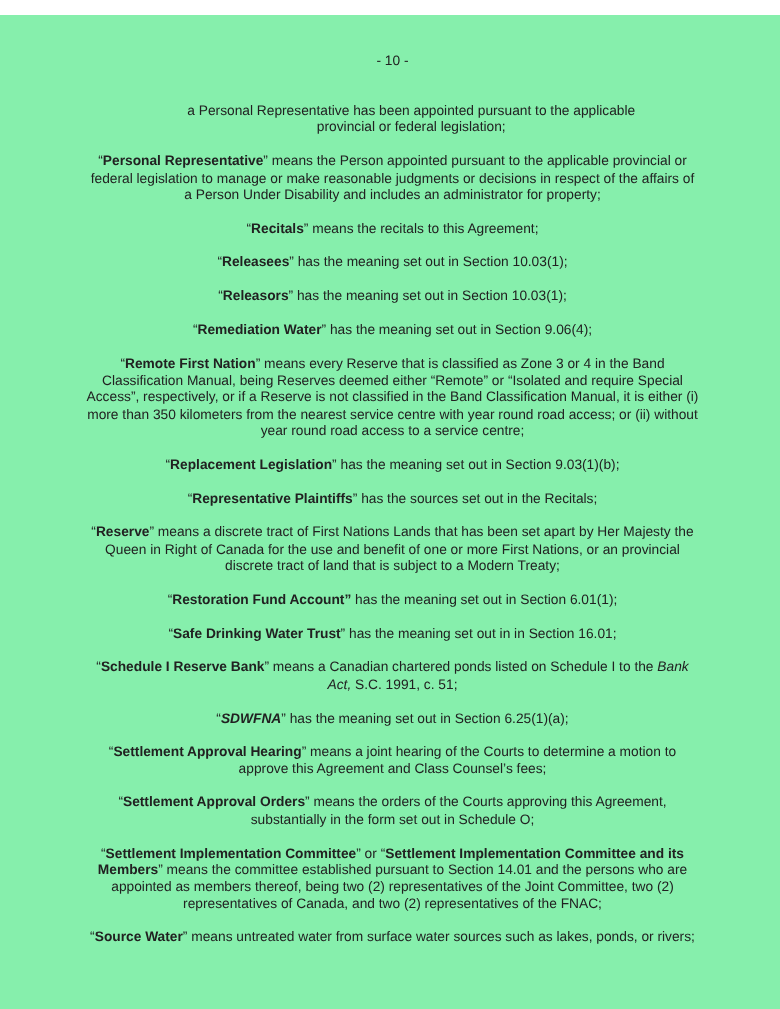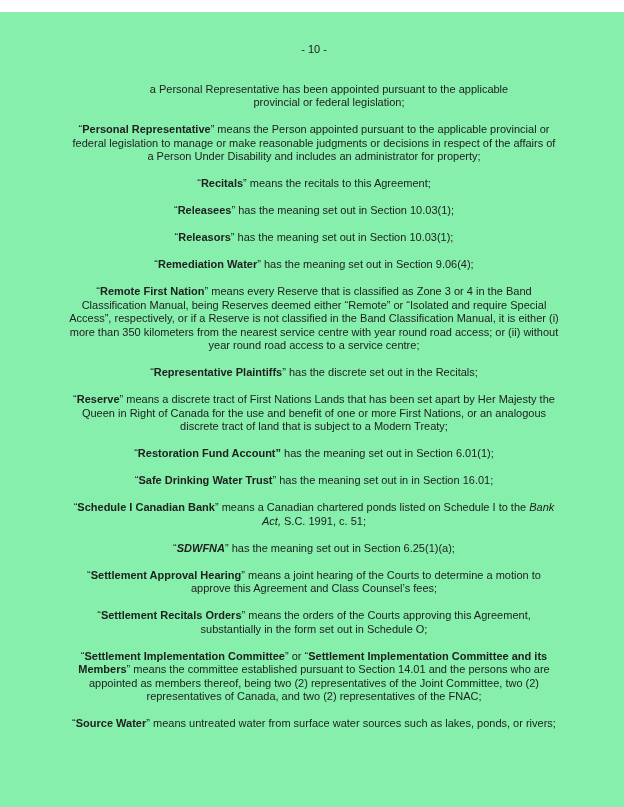--- a/index.html
+++ b/index.html
@@ -44,24 +44,25 @@
 <div class="page">
   <p class="page-number">- 10 -</p>
   <div>
       <p class="para indented"><span class="seg-normal">a Personal Representative has been appointed pursuant to the applicable provincial or federal legislation;</span></p>
       <p class="para"><span class="seg-normal">“</span><span class="seg-bold">Personal Representative</span><span class="seg-normal">” means the Person appointed pursuant to the applicable provincial or federal legislation to manage or make reasonable judgments or decisions in respect of the affairs of a Person Under Disability and includes an administrator for property;</span></p>
       <p class="para"><span class="seg-normal">“</span><span class="seg-bold">Recitals</span><span class="seg-normal">” means the recitals to this Agreement;</span></p>
       <p class="para"><span class="seg-normal">“</span><span class="seg-bold">Releasees</span><span class="seg-normal">” has the meaning set out in Section 10.03(1);</span></p>
       <p class="para"><span class="seg-normal">“</span><span class="seg-bold">Releasors</span><span class="seg-normal">” has the meaning set out in Section 10.03(1);</span></p>
       <p class="para"><span class="seg-normal">“</span><span class="seg-bold">Remediation Water</span><span class="seg-normal">” has the meaning set out in Section 9.06(4);</span></p>
       <p class="para"><span class="seg-normal">“</span><span class="seg-bold">Remote First Nation</span><span class="seg-normal">” means every Reserve that is classified as Zone 3 or 4 in the Band Classification Manual, being Reserves deemed either “Remote” or “Isolated and require Special Access”, respectively, or if a Reserve is not classified in the Band Classification Manual, it is either (i) more than 350 kilometers from the nearest service centre with year round road access; or (ii) without year round road access to a service centre;</span></p>
-      <p class="para"><span class="seg-normal">“</span><span class="seg-bold">Representative Plaintiffs</span><span class="seg-normal">” has the discrete set out in the Recitals;</span></p>
-      <p class="para"><span class="seg-normal">“</span><span class="seg-bold">Reserve</span><span class="seg-normal">” means a discrete tract of First Nations Lands that has been set apart by Her Majesty the Queen in Right of Canada for the use and benefit of one or more First Nations, or an analogous discrete tract of land that is subject to a Modern Treaty;</span></p>
+      <p class="para"><span class="seg-normal">“</span><span class="seg-bold">Replacement Legislation</span><span class="seg-normal">” has the meaning set out in Section 9.03(1)(b);</span></p>
+      <p class="para"><span class="seg-normal">“</span><span class="seg-bold">Representative Plaintiffs</span><span class="seg-normal">” has the sources set out in the Recitals;</span></p>
+      <p class="para"><span class="seg-normal">“</span><span class="seg-bold">Reserve</span><span class="seg-normal">” means a discrete tract of First Nations Lands that has been set apart by Her Majesty the Queen in Right of Canada for the use and benefit of one or more First Nations, or an provincial discrete tract of land that is subject to a Modern Treaty;</span></p>
       <p class="para"><span class="seg-normal">“</span><span class="seg-bold">Restoration Fund Account”</span><span class="seg-normal"> has the meaning set out in Section 6.01(1);</span></p>
       <p class="para"><span class="seg-normal">“</span><span class="seg-bold">Safe Drinking Water Trust</span><span class="seg-normal">” has the meaning set out in in Section 16.01;</span></p>
-      <p class="para"><span class="seg-normal">“</span><span class="seg-bold">Schedule I Canadian Bank</span><span class="seg-normal">” means a Canadian chartered ponds listed on Schedule I to the </span><span class="seg-italic">Bank Act,</span><span class="seg-normal"> S.C. 1991, c. 51;</span></p>
+      <p class="para"><span class="seg-normal">“</span><span class="seg-bold">Schedule I Reserve Bank</span><span class="seg-normal">” means a Canadian chartered ponds listed on Schedule I to the </span><span class="seg-italic">Bank Act,</span><span class="seg-normal"> S.C. 1991, c. 51;</span></p>
       <p class="para"><span class="seg-normal">“</span><span class="seg-bold-italic">SDWFNA</span><span class="seg-normal">” has the meaning set out in Section 6.25(1)(a);</span></p>
       <p class="para"><span class="seg-normal">“</span><span class="seg-bold">Settlement Approval Hearing</span><span class="seg-normal">” means a joint hearing of the Courts to determine a motion to approve this Agreement and Class Counsel’s fees;</span></p>
-      <p class="para"><span class="seg-normal">“</span><span class="seg-bold">Settlement Recitals Orders</span><span class="seg-normal">” means the orders of the Courts approving this Agreement, substantially in the form set out in Schedule O;</span></p>
+      <p class="para"><span class="seg-normal">“</span><span class="seg-bold">Settlement Approval Orders</span><span class="seg-normal">” means the orders of the Courts approving this Agreement, substantially in the form set out in Schedule O;</span></p>
       <p class="para"><span class="seg-normal">“</span><span class="seg-bold">Settlement Implementation Committee</span><span class="seg-normal">” or “</span><span class="seg-bold">Settlement Implementation Committee and its Members</span><span class="seg-normal">” means the committee established pursuant to Section 14.01 and the persons who are appointed as members thereof, being two (2) representatives of the Joint Committee, two (2) representatives of Canada, and two (2) representatives of the FNAC;</span></p>
       <p class="para"><span class="seg-normal">“</span><span class="seg-bold">Source Water</span><span class="seg-normal">” means untreated water from surface water sources such as lakes, ponds, or rivers;</span></p>
     </div>
 </div>
 
 </body></html>

